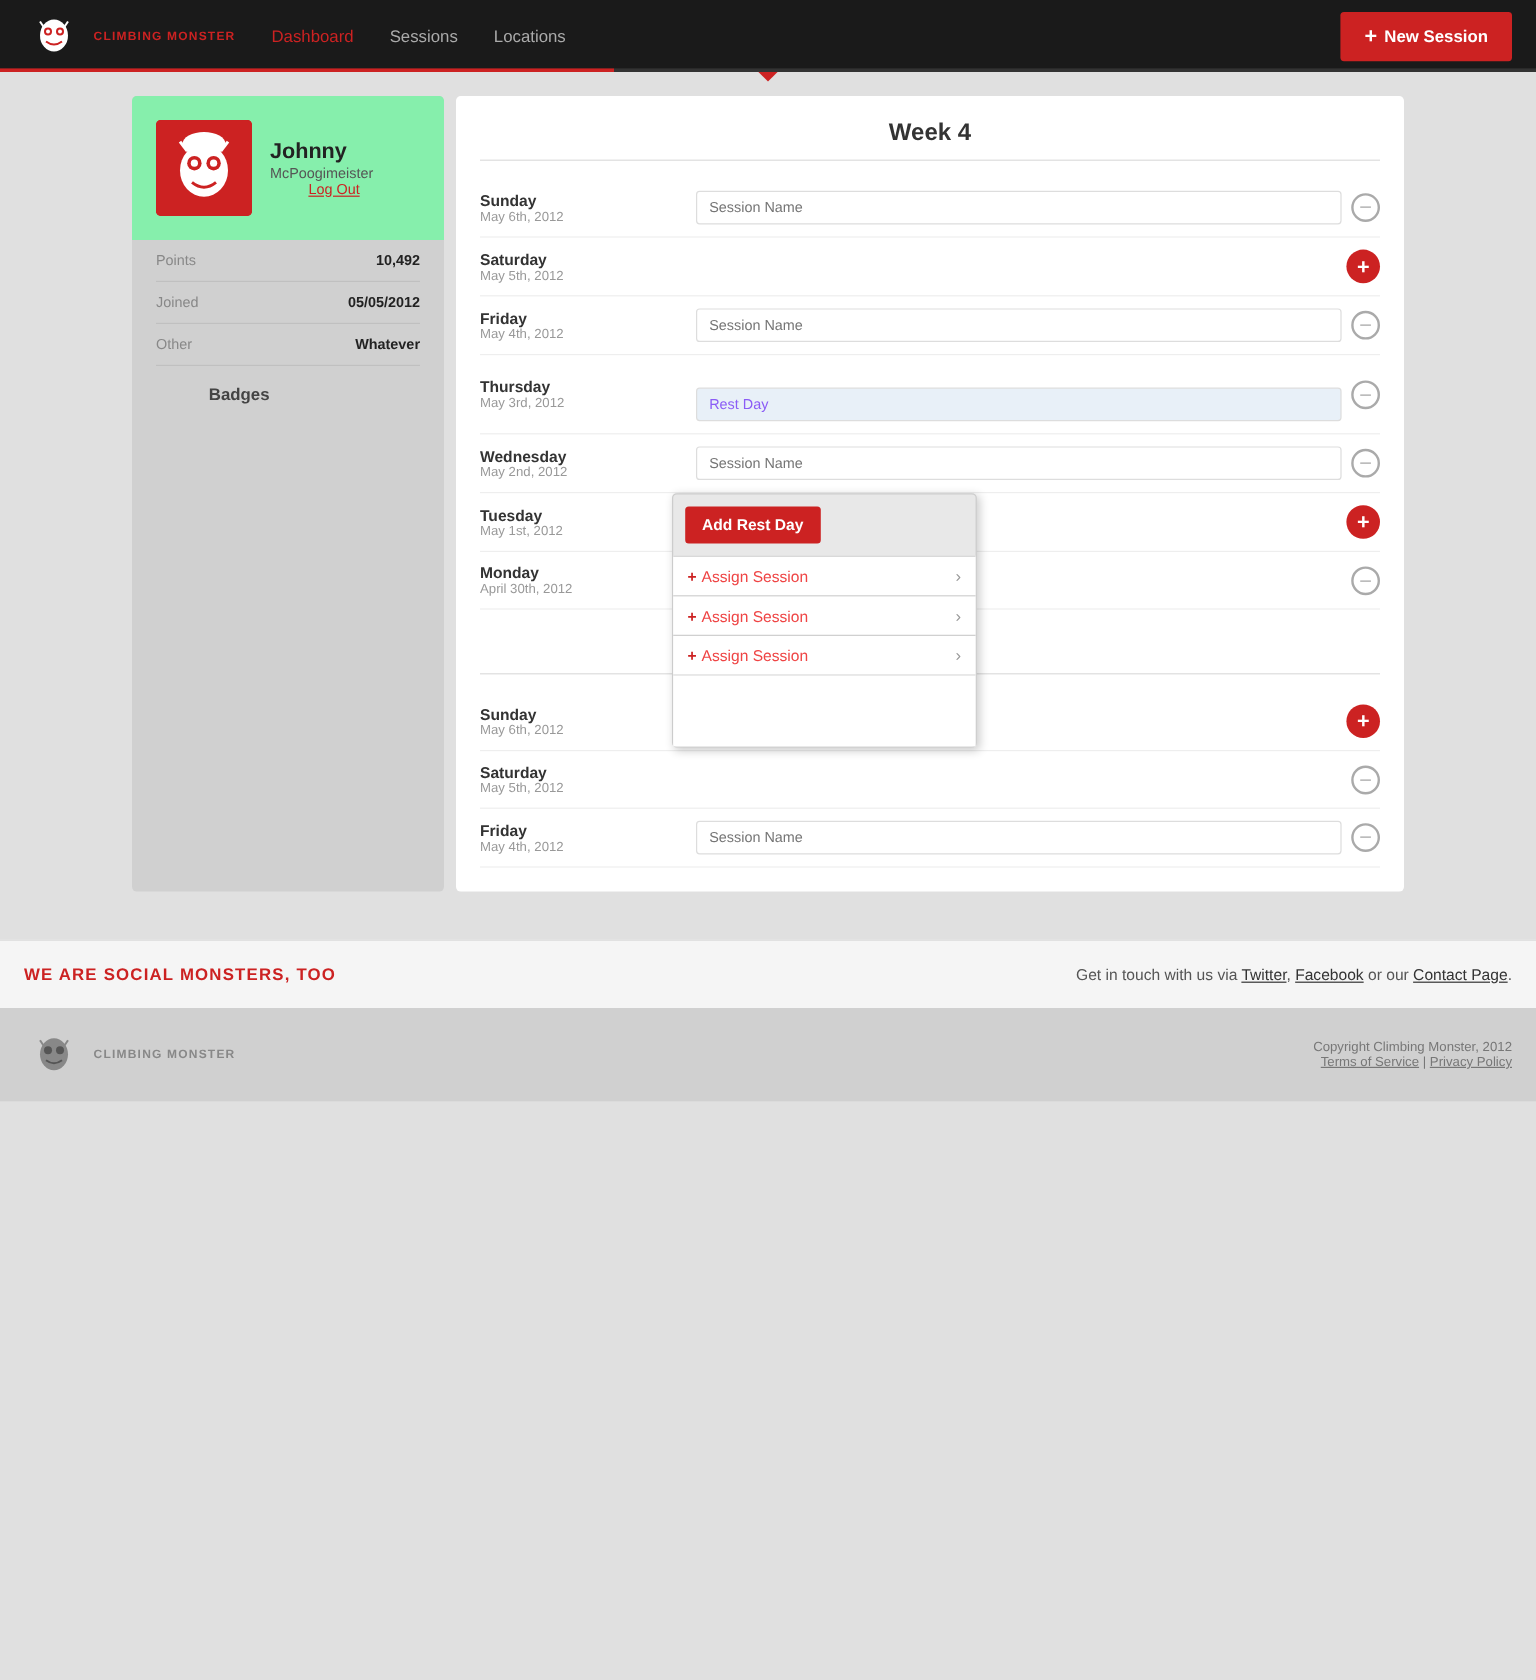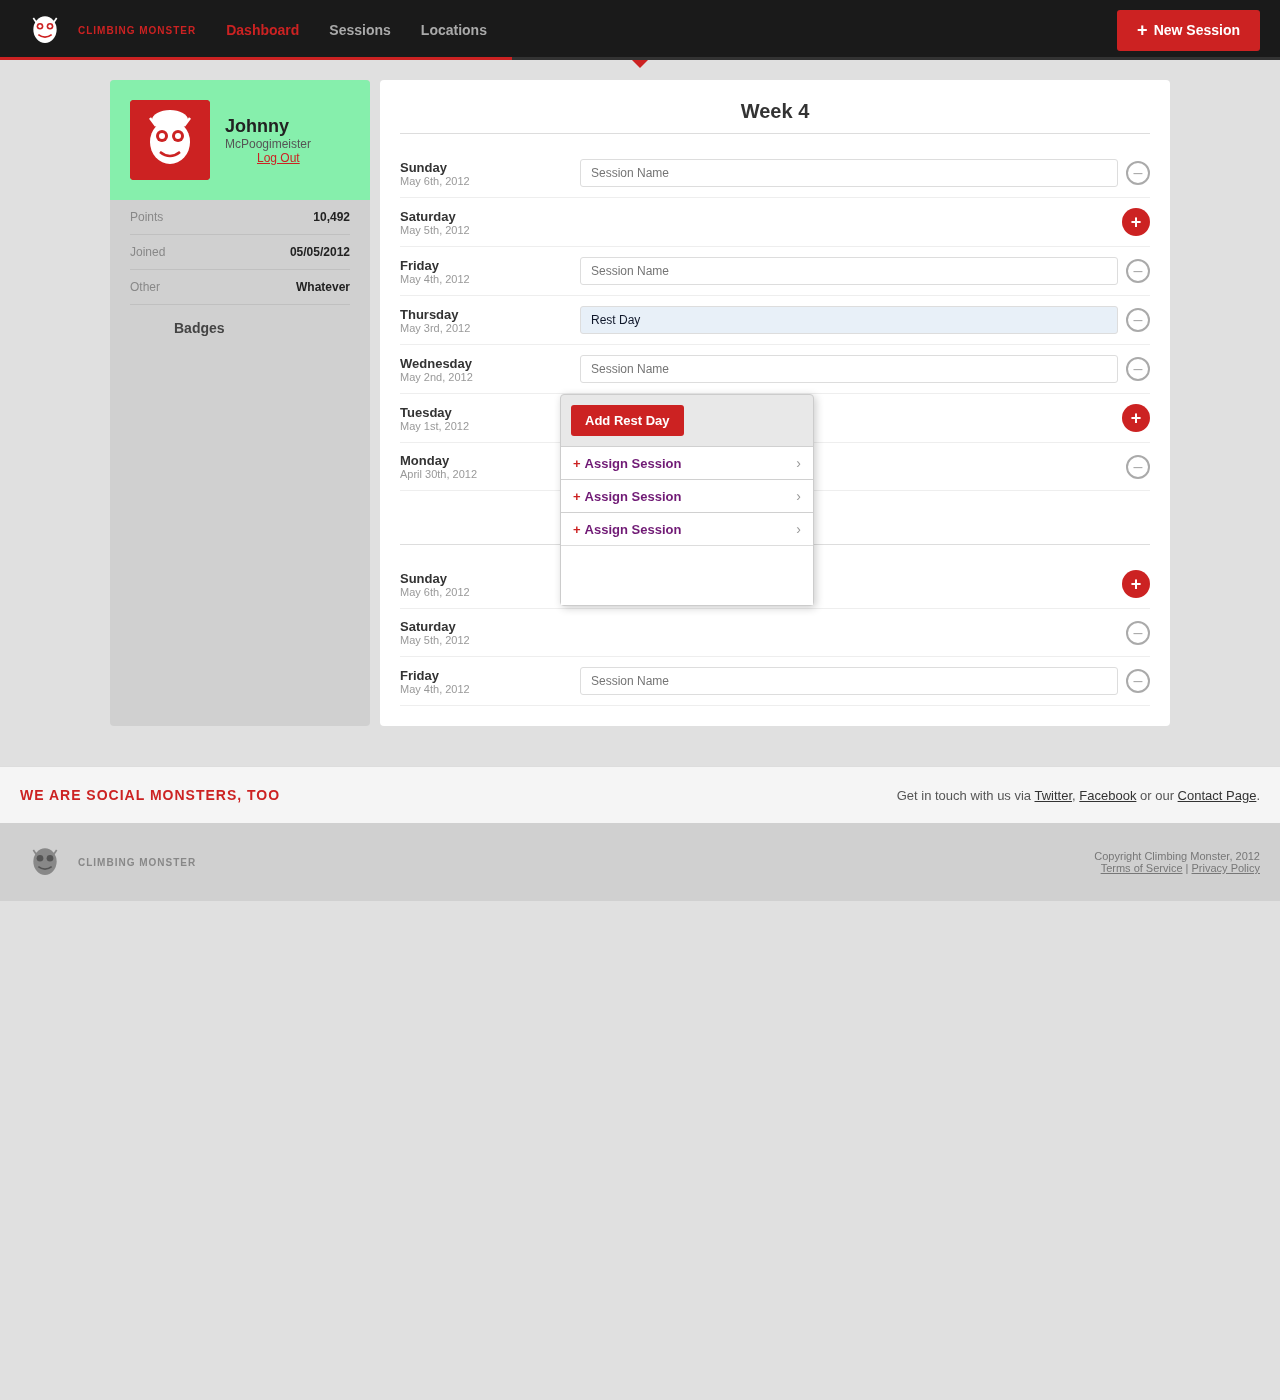--- a/index.html
+++ b/index.html
@@ -33,21 +33,21 @@
     .nav-links {
       display: flex;
       align-items: center;
       gap: 30px;
       margin-left: 30px;
     }
     .nav-link {
       color: #aaa;
       text-decoration: none;
       font-size: 14px;
-      font-weight: bold;
+      font-weight: normal;
       cursor: pointer;
       text-align: center;
     }
     .nav-link.active { color: #cc2222; }
     .header-right {
       margin-left: auto;
     }
     .new-session-btn {
       background: #cc2222;
       color: white;
@@ -177,21 +177,22 @@
       flex: 1;
       border: 1px solid #ddd;
       border-radius: 3px;
       padding: 6px 10px;
       font-size: 12px;
       color: #999;
       background: white;
     }
     .session-input.rest-day {
       background: #e8f0f8;
-      color: #0f172a;
+      color: #8b5cf6;
+      margin-top: 17px;
     }
     .day-actions {
       display: flex;
       align-items: center;
       gap: 5px;
       margin-left: 8px;
     }
     .minus-btn {
       width: 24px;
       height: 24px;
@@ -248,24 +249,24 @@
     .assign-session-item {
       display: flex;
       align-items: center;
       justify-content: space-between;
       padding: 8px 12px;
       border-top: 1px solid #d0d0d0;
       cursor: pointer;
       background: white;
     }
     .assign-session-link {
-      color: #701a75;
+      color: #ef4444;
       text-decoration: none;
       font-size: 13px;
-      font-weight: bold;
+      font-weight: normal;
     }
     .assign-chevron {
       color: #999;
       font-size: 14px;
     }
     .assign-plus {
       color: #cc2222;
       font-weight: bold;
       margin-right: 4px;
     }

